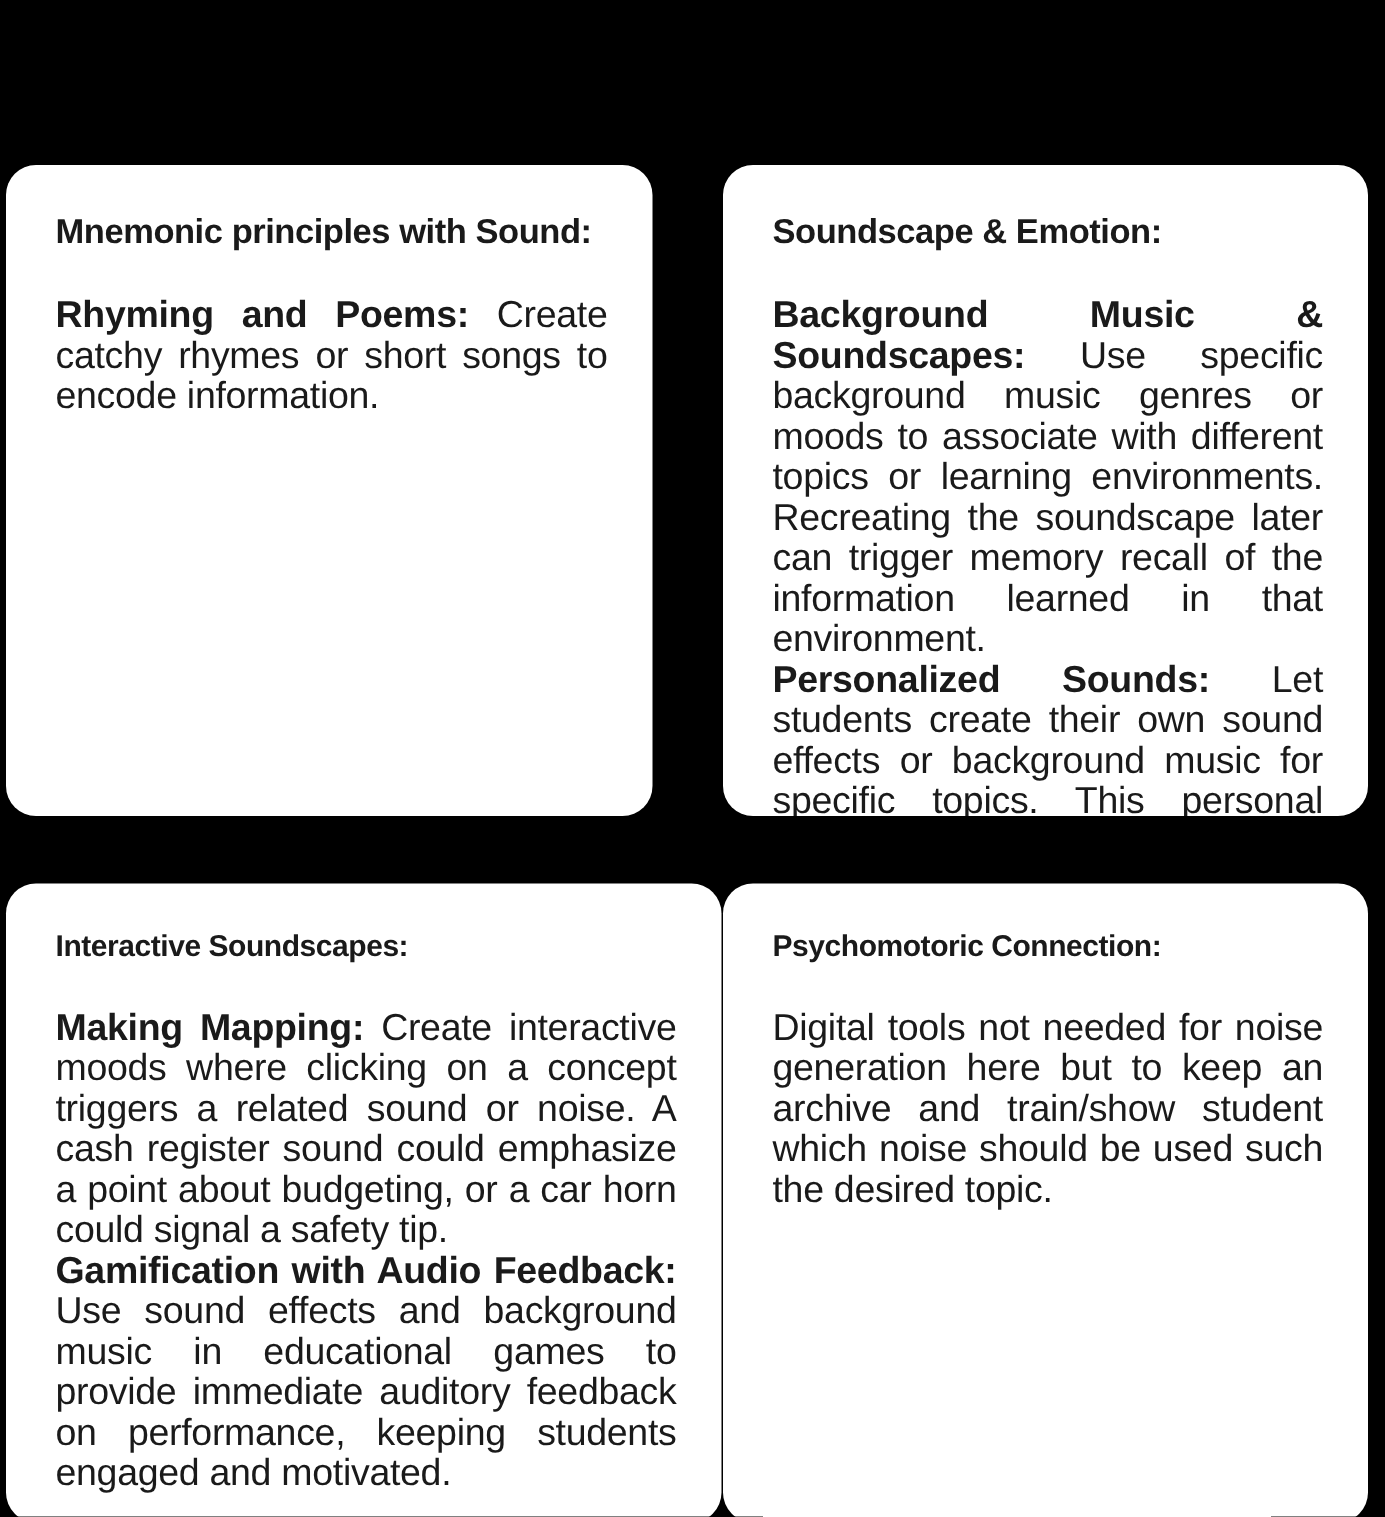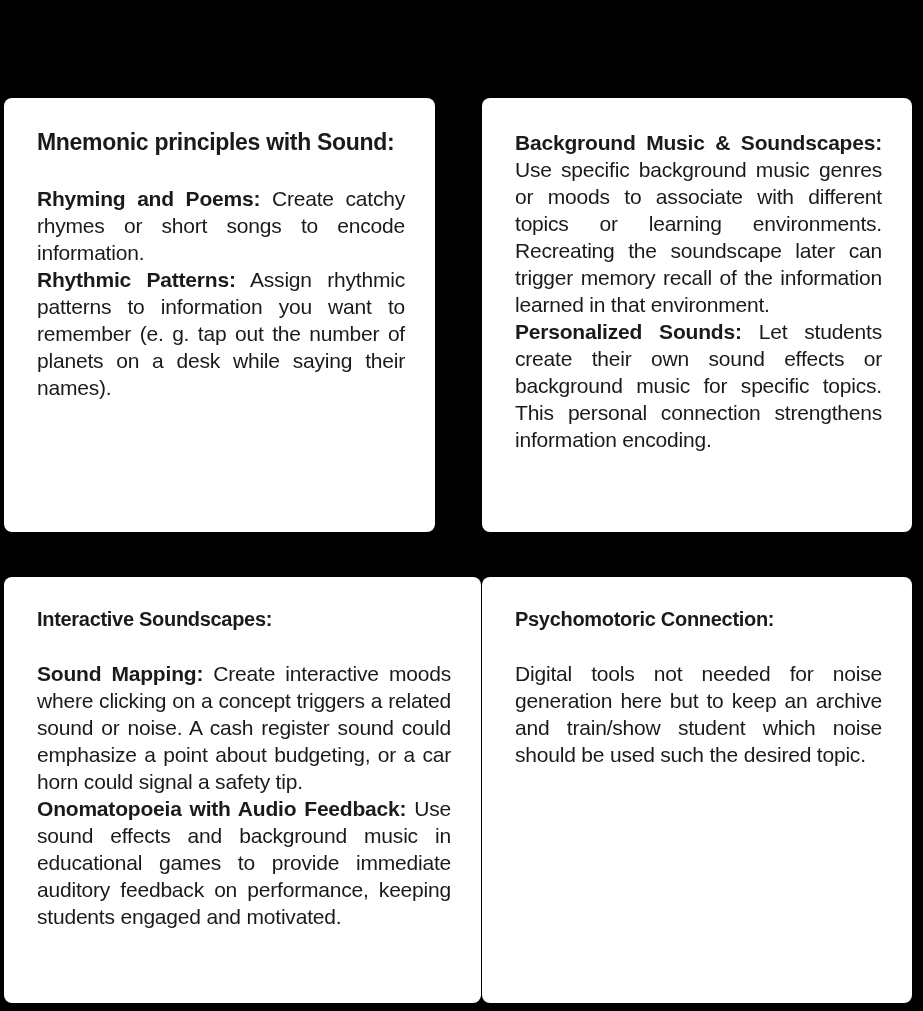--- a/index.html
+++ b/index.html
@@ -10,66 +10,67 @@
   body {
     width: 923px;
     height: 1011px;
     position: relative;
     overflow: hidden;
     font-family: "Liberation Sans", sans-serif;
   }
   .card {
     position: absolute;
     background: #ffffff;
-    border-radius: 8px;
+    border-radius: 20px;
     box-sizing: border-box;
     padding: 31px 30px 0 33px;
     color: #1a1a1a;
     overflow: hidden;
+    margin-top: 12px;
   }
   #card-0 { left: 4px;   top: 98px;  width: 431px; height: 434px; }
   #card-1 { left: 482px; top: 98px;  width: 430px; height: 434px; }
   #card-2 { left: 4px;   top: 577px; width: 477px; height: 426px; }
   #card-3 { left: 482px; top: 577px; width: 430px; height: 426px; }
 
   .card h2 {
     margin: 0 0 29px 0;
     font-weight: bold;
     white-space: nowrap;
     letter-spacing: -0.3px;
     color: #1a1a1a;
   }
   .row1 h2 { font-size: 23px; }
   .row2 h2 { font-size: 20px; }
 
   .card p.item {
     margin: 0;
-    font-size: 21px;
+    font-size: 25px;
     line-height: 27px;
     text-align: justify;
     letter-spacing: -0.2px;
   }
   .card p.item b { font-weight: bold; }
 </style>
 </head>
 <body>
 
 <div class="card row1" id="card-0">
   <h2>Mnemonic principles with Sound:</h2>
   <p class="item"><b>Rhyming and Poems:</b> <span>Create catchy rhymes or short songs to encode information.</span></p>
-  <p class="item"><b>Rhythmic Patterns:</b> <span>Assign rhythmic patterns to information you want to remember (e. g. tap out the number of planets on a desk while saying their names).</span></p>
 </div>
 
 <div class="card row1" id="card-1">
+  <h2>Soundscape &amp; Emotion:</h2>
   <p class="item"><b>Background Music &amp; Soundscapes:</b> <span>Use specific background music genres or moods to associate with different topics or learning environments. Recreating the soundscape later can trigger memory recall of the information learned in that environment.</span></p>
   <p class="item"><b>Personalized Sounds:</b> <span>Let students create their own sound effects or background music for specific topics. This personal connection strengthens information encoding.</span></p>
 </div>
 
 <div class="card row2" id="card-2">
   <h2>Interactive Soundscapes:</h2>
-  <p class="item"><b>Sound Mapping:</b> <span>Create interactive moods where clicking on a concept triggers a related sound or noise. A cash register sound could emphasize a point about budgeting, or a car horn could signal a safety tip.</span></p>
-  <p class="item"><b>Onomatopoeia with Audio Feedback:</b> <span>Use sound effects and background music in educational games to provide immediate auditory feedback on performance, keeping students engaged and motivated.</span></p>
+  <p class="item"><b>Making Mapping:</b> <span>Create interactive moods where clicking on a concept triggers a related sound or noise. A cash register sound could emphasize a point about budgeting, or a car horn could signal a safety tip.</span></p>
+  <p class="item"><b>Gamification with Audio Feedback:</b> <span>Use sound effects and background music in educational games to provide immediate auditory feedback on performance, keeping students engaged and motivated.</span></p>
 </div>
 
 <div class="card row2" id="card-3">
   <h2>Psychomotoric Connection:</h2>
   <p class="item"><b></b> <span>Digital tools not needed for noise generation here but to keep an archive and train/show student which noise should be used such the desired topic.</span></p>
 </div>
 
 </body></html>

